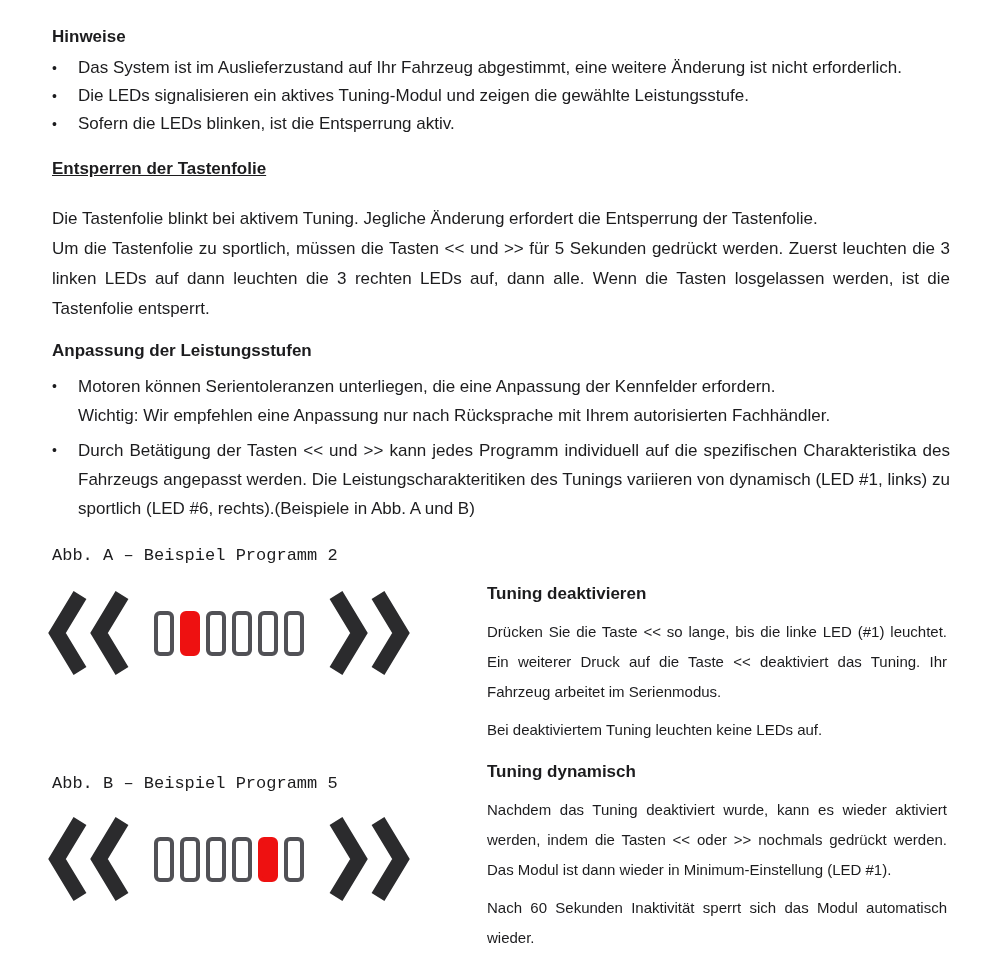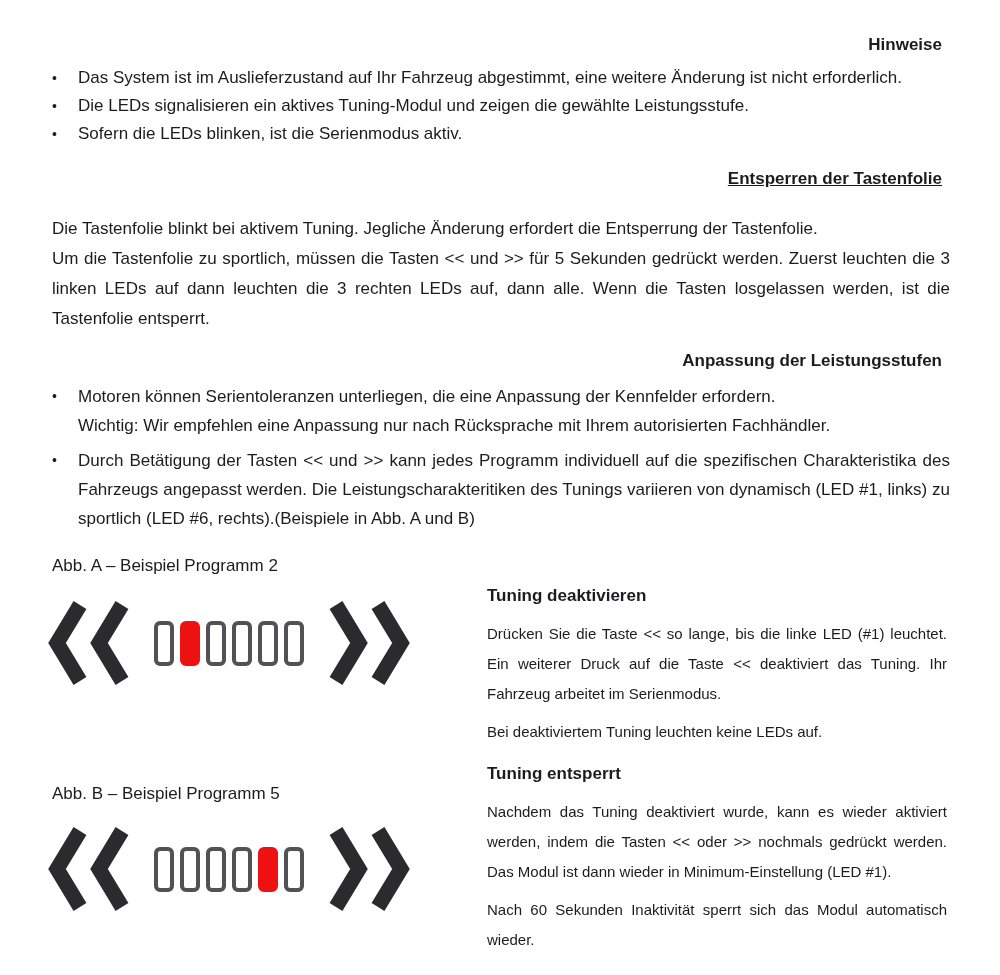--- a/index.html
+++ b/index.html
@@ -5,59 +5,59 @@
   html, body { margin:0; padding:0; }
   body {
     width:1000px; height:975px;
     background:#ffffff;
     font-family:"Liberation Sans", sans-serif;
     color:#1c1c1e;
     overflow:hidden;
   }
   .page { box-sizing:border-box; width:1000px; height:975px; padding:26px 50px 0 52px; position:relative; }
 
-  .sec-heading { font-size:17px; font-weight:bold; line-height:22px; margin:8px;text-align:right; }
+  .sec-heading { font-size:17px; font-weight:bold; line-height:22px; margin:0; }
 
   .bul-list { list-style:none; margin:6px 0 0 0; padding:0; }
   .bul { display:flex; font-size:17px; line-height:28px; }
   .bul .marker { flex:0 0 26px; font-size:14px; }
   .bul .txt { flex:1; text-align:justify; }
 
   .para { font-size:17px; line-height:30px; margin:0; }
   .justify { text-align:justify; }
   .b { font-weight:normal; }
 
   .h-entsperren { margin-top:20px;text-decoration:underline; }
   .p-unlock-1 { margin-top:24px; }
   .h-anpassung { margin-top:16px; }
   .bul-list-2 { margin-top:10px; }
   .bul-2 { line-height:29px; }
   .bul-gap { margin-top:6px; }
 
   .bottom { position:relative; margin-top:4px; height:430px; }
 
   .fig-col { position:absolute; left:0; top:0; width:440px; }
-  .fig-label { position:absolute; left:0; font-size:17px; line-height:22px; }
+  .fig-label { position:absolute; left:0; font-size:17px; line-height:22px;font-family:Liberation Mono, monospace; }
   .fig-label-a { top:18px; }
   .fig-label-b { top:246px; }
   .fig { position:absolute; left:-6px; display:flex; align-items:center; }
   .fig-a { top:64px; }
   .fig-b { top:290px; }
   .chev-svg { display:block; }
   .leds { display:flex; gap:6px; margin:0 20px; align-items:center; }
   .led {
     box-sizing:border-box;
     width:20px; height:45px;
     border:4px solid #515156;
     border-radius:6px;
     background:#ffffff;
   }
   .led.on { border-color:#ee1111; background:#ee1111; }
 
-  .txt-col { position:absolute; left:435px; right:0; top:0; }
+  .txt-col { position:absolute; left:435px; right:0; top:8px; }
   .rc-heading { font-size:17px; font-weight:bold; line-height:22px; margin:0; }
   .h-deakt { margin-top:48px; }
   .rc-para { font-size:15px; line-height:30px; margin:12px 3px 0 0; }
   .rc-para-plain { margin-top:8px; }
   .h-akt { margin-top:16px; }
 </style>
 </head>
 <body>
 
 <div class="page">
@@ -67,21 +67,21 @@
     <li class="bul">
         <span class="marker">•</span>
         <span class="txt">Das System ist im Auslieferzustand auf Ihr Fahrzeug abgestimmt, eine weitere Änderung ist nicht erforderlich.</span>
       </li>
     <li class="bul">
         <span class="marker">•</span>
         <span class="txt">Die LEDs signalisieren ein aktives Tuning-Modul und zeigen die gewählte Leistungsstufe.</span>
       </li>
     <li class="bul">
         <span class="marker">•</span>
-        <span class="txt">Sofern die LEDs blinken, ist die Serienmodus aktiv.</span>
+        <span class="txt">Sofern die LEDs blinken, ist die Entsperrung aktiv.</span>
       </li>
   </ul>
 
   <h2 class="sec-heading h-entsperren">Entsperren der Tastenfolie</h2>
   <p class="para p-unlock-1">Die Tastenfolie blinkt bei aktivem Tuning. Jegliche Änderung erfordert die Entsperrung der Tastenfolie.</p>
   <p class="para justify"><span>Um die Tastenfolie zu sportlich, müssen die </span><span class="b">Tasten &lt;&lt; und &gt;&gt;</span><span> für 5 Sekunden gedrückt werden. Zuerst leuchten die 3 linken LEDs auf dann leuchten die 3 rechten LEDs auf, dann alle. Wenn die Tasten losgelassen werden, ist die Tastenfolie entsperrt.</span></p>
 
   <h2 class="sec-heading h-anpassung">Anpassung der Leistungsstufen</h2>
   <ul class="bul-list bul-list-2">
     <li class="bul bul-2">
@@ -138,19 +138,19 @@
         </svg>
       </div>
 
     </div>
 
     <div class="txt-col">
       <h3 class="rc-heading h-deakt">Tuning deaktivieren</h3>
       <p class="rc-para justify"><span>Drücken Sie die </span><span class="b">Taste &lt;&lt;</span><span> so lange, bis die linke LED (#1) leuchtet. Ein weiterer Druck auf die </span><span class="b">Taste &lt;&lt;</span><span> deaktiviert das Tuning. Ihr Fahrzeug arbeitet im Serienmodus.</span></p>
       <p class="rc-para rc-para-plain">Bei deaktiviertem Tuning leuchten keine LEDs auf.</p>
 
-      <h3 class="rc-heading h-akt">Tuning entsperrt</h3>
+      <h3 class="rc-heading h-akt">Tuning dynamisch</h3>
       <p class="rc-para justify"><span>Nachdem das Tuning deaktiviert wurde, kann es wieder aktiviert werden, indem die </span><span class="b">Tasten &lt;&lt; oder &gt;&gt;</span><span> nochmals gedrückt werden. Das Modul ist dann wieder in Minimum-Einstellung (LED #1).</span></p>
       <p class="rc-para justify rc-para-plain">Nach 60 Sekunden Inaktivität sperrt sich das Modul automatisch wieder.</p>
     </div>
 
   </div>
 </div>
 
 </body></html>

